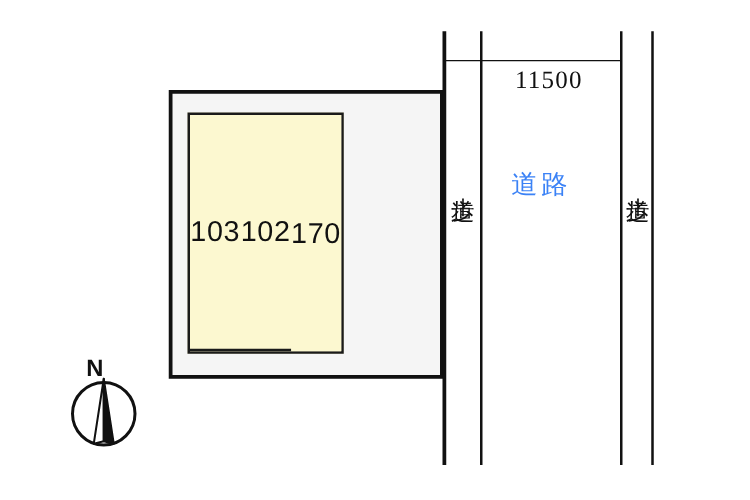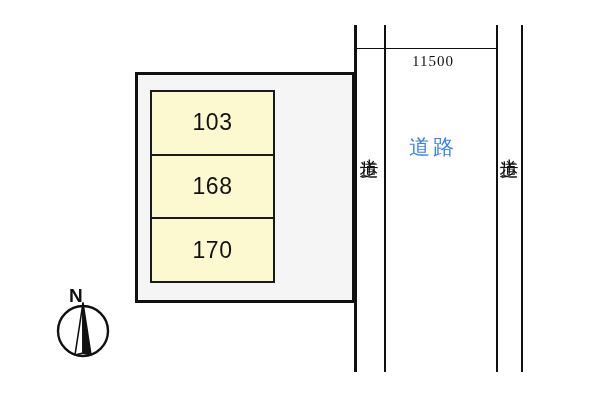--- a/index.html
+++ b/index.html
@@ -35,21 +35,21 @@
   .units {
     position: absolute;
     left: 150px;
     top: 90px;
     width: 125px;
     height: 193px;
     box-sizing: border-box;
     border: 2px solid #1a1a1a;
     background: #fcf8d0;
     display: flex;
-    flex-direction: column;
+    flex-direction: row;
   }
   .unit {
     flex: 1 1 0;
     box-sizing: border-box;
     background: #fcf8d0;
     display: flex;
     align-items: center;
     justify-content: center;
     border-bottom: 2px solid #1a1a1a;
   }
@@ -93,21 +93,21 @@
 
   
   .dim-line {
     position: absolute;
     height: 1px;
     background: #111111;
   }
   .dim-text {
     position: absolute;
     font-family: "Liberation Serif", serif;
-    font-size: 15px;
+    font-size: 20px;
     color: #111111;
     letter-spacing: 1px;
     white-space: nowrap;
   }
 
   
   .compass {
     position: absolute;
     left: 55px;
     top: 286px;
@@ -130,21 +130,21 @@
 
 <div id="stage">
 
   <div class="building"></div>
 
   <div class="units">
     <div class="unit">
       <span class="unit-label">103</span>
     </div>
     <div class="unit">
-      <span class="unit-label">168</span>
+      <span class="unit-label">102</span>
     </div>
     <div class="unit">
       <span class="unit-label">170</span>
     </div>
   </div>
 
   <div class="vline" style="left:354px; top:25px; height:347px;"></div>
   <div class="vline thin" style="left:384px; top:25px; height:347px;"></div>
   <div class="vline thin" style="left:496px; top:25px; height:347px;"></div>
   <div class="vline thin" style="left:521px; top:25px; height:347px;"></div>

